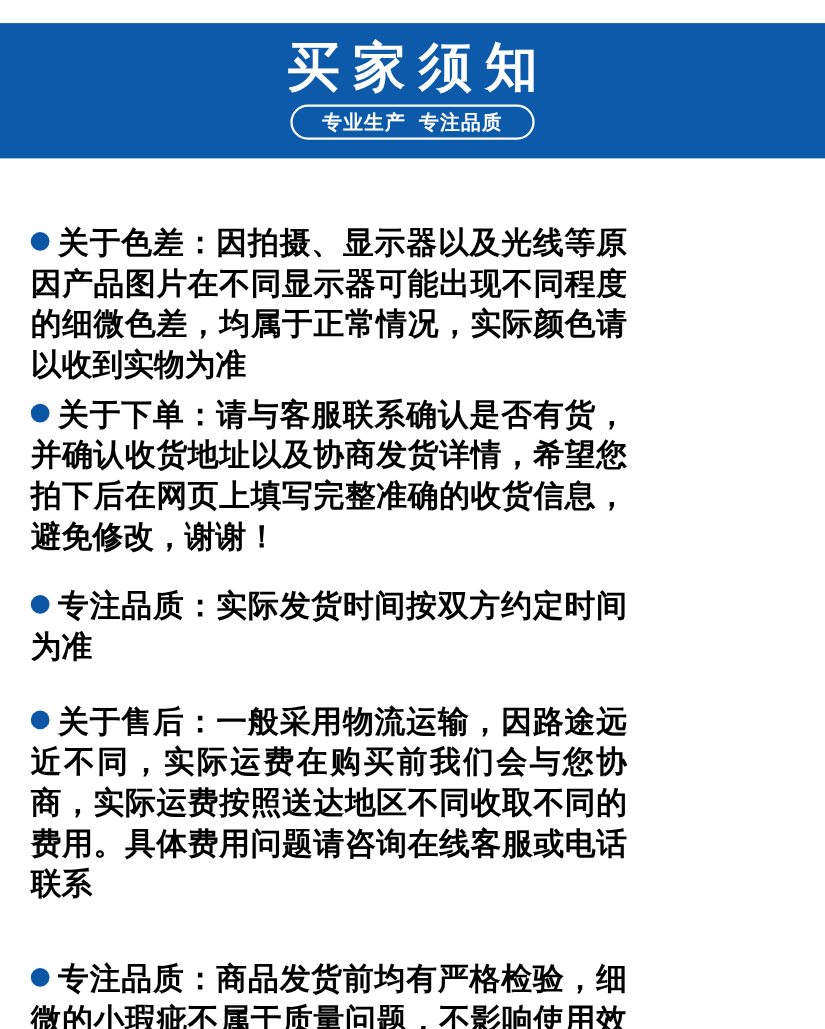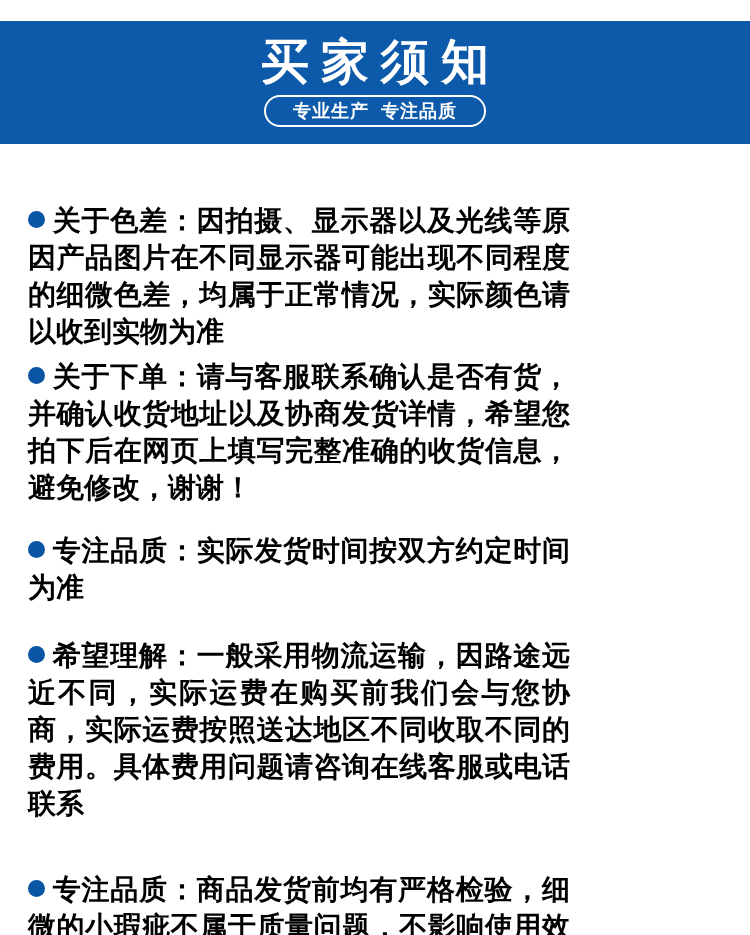--- a/index.html
+++ b/index.html
@@ -101,19 +101,19 @@
   </header>
 
   <main class="content">
 
     <p class="notice"><span class="bullet"></span><span>关于色差：</span><span>因拍摄、显示器以及光线等原因产品图片在不同显示器可能出现不同程度的细微色差，均属于正常情况，实际颜色请以收到实物为准</span><span class="notice-suffix"></span></p>
 
     <p class="notice"><span class="bullet"></span><span>关于下单：</span><span>请与客服联系确认是否有货，并确认收货地址以及协商发货详情，希望您拍下后在网页上填写完整准确的收货信息，避免修改，谢谢！</span><span class="notice-suffix"></span></p>
 
     <p class="notice"><span class="bullet"></span><span>专注品质：</span><span>实际发货时间按双方约定时间为准</span><span class="notice-suffix"></span></p>
 
-    <p class="notice"><span class="bullet"></span><span>希望理解：</span><span>一般采用物流运输，因路途远近不同，实际运费在购买前我们会与您协商，实际运费按照送达地区不同收取不同的费用。具体费用问题请咨询在线客服或电话联系</span><span class="notice-suffix"></span></p>
+    <p class="notice"><span class="bullet"></span><span>关于售后：</span><span>一般采用物流运输，因路途远近不同，实际运费在购买前我们会与您协商，实际运费按照送达地区不同收取不同的费用。具体费用问题请咨询在线客服或电话联系</span><span class="notice-suffix"></span></p>
 
     <p class="notice"><span class="bullet"></span><span>专注品质：</span><span>商品发货前均有严格检验，细微的小瑕疵不属于质量问题，不影响使用效果的，希望理解。我们公司销售的产品在发货前均经过严格的质检流程，确保产品品质，请您在收货前仔细检查，如有问题，因路途远近不同</span><span class="notice-suffix">。</span></p>
 
   </main>
 
 </div>
 
 </body></html>

